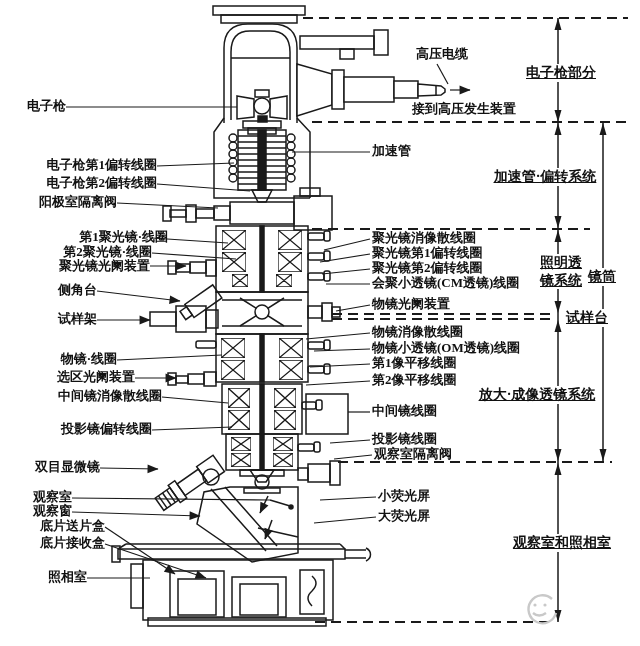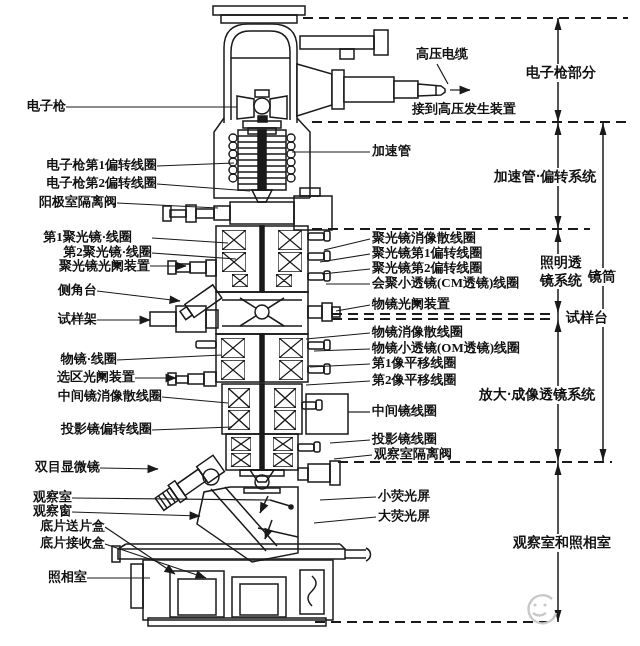--- a/index.html
+++ b/index.html
@@ -3,21 +3,21 @@
 <meta charset="utf-8">
 <style>
   html,body{margin:0;padding:0;background:#fff;}
   #stage{position:relative;width:640px;height:646px;background:#fff;overflow:hidden;
          font-family:"Liberation Serif","DejaVu Serif",serif;}
   #art{position:absolute;left:0;top:0;z-index:1;}
   .lbl{position:absolute;z-index:2;font-size:13px;line-height:1.1;color:#111;
        white-space:nowrap;font-weight:700;}
   .lbl-r{text-align:right;margin-left:19px;}
   .sec{position:absolute;z-index:3;font-size:14px;font-weight:600;color:#111;
-       background:#fff;padding:0 2px;white-space:nowrap;}
+       background:#fff;padding:0 2px;white-space:nowrap;text-decoration:underline;}
   .sec-c{transform:translateX(-50%);}
   .sec-wrap{white-space:normal;text-align:center;width:46px;line-height:1.25;}
   .wm{position:absolute;z-index:2;font-size:24px;color:#c9c9c9;letter-spacing:2px;
       font-weight:600;}
 </style>
 </head>
 <body>
 
 <div id="stage">
 
@@ -310,21 +310,21 @@
     <circle cx="535" cy="605" r="1.6" fill="#c9c9c9" stroke="none"></circle>
     <circle cx="545" cy="605" r="1.6" fill="#c9c9c9" stroke="none"></circle>
     <path d="M533 613 q6 5 13 0"></path>
   </g>
 </svg>
 
 <div class="lbl lbl-r" style="right:574px;top:99px">电子枪</div>
 <div class="lbl lbl-r" style="right:483px;top:158px">电子枪第1偏转线圈</div>
 <div class="lbl lbl-r" style="right:483px;top:176px">电子枪第2偏转线圈</div>
 <div class="lbl lbl-r" style="right:523px;top:195px">阳极室隔离阀</div>
-<div class="lbl lbl-r" style="right:508px;top:230px">第1聚光镜·线圈</div>
+<div class="lbl lbl-r" style="right:472px;top:230px">第1聚光镜·线圈</div>
 <div class="lbl lbl-r" style="right:488px;top:245px">第2聚光镜·线圈</div>
 <div class="lbl lbl-r" style="right:490px;top:259px">聚光镜光阑装置</div>
 <div class="lbl lbl-r" style="right:543px;top:283px">侧角台</div>
 <div class="lbl lbl-r" style="right:543px;top:312px">试样架</div>
 <div class="lbl lbl-r" style="right:523px;top:352px">物镜·线圈</div>
 <div class="lbl lbl-r" style="right:505px;top:370px">选区光阑装置</div>
 <div class="lbl lbl-r" style="right:478px;top:389px">中间镜消像散线圈</div>
 <div class="lbl lbl-r" style="right:488px;top:422px">投影镜偏转线圈</div>
 <div class="lbl lbl-r" style="right:540px;top:460px">双目显微镜</div>
 <div class="lbl lbl-r" style="right:568px;top:490px">观察室</div>

